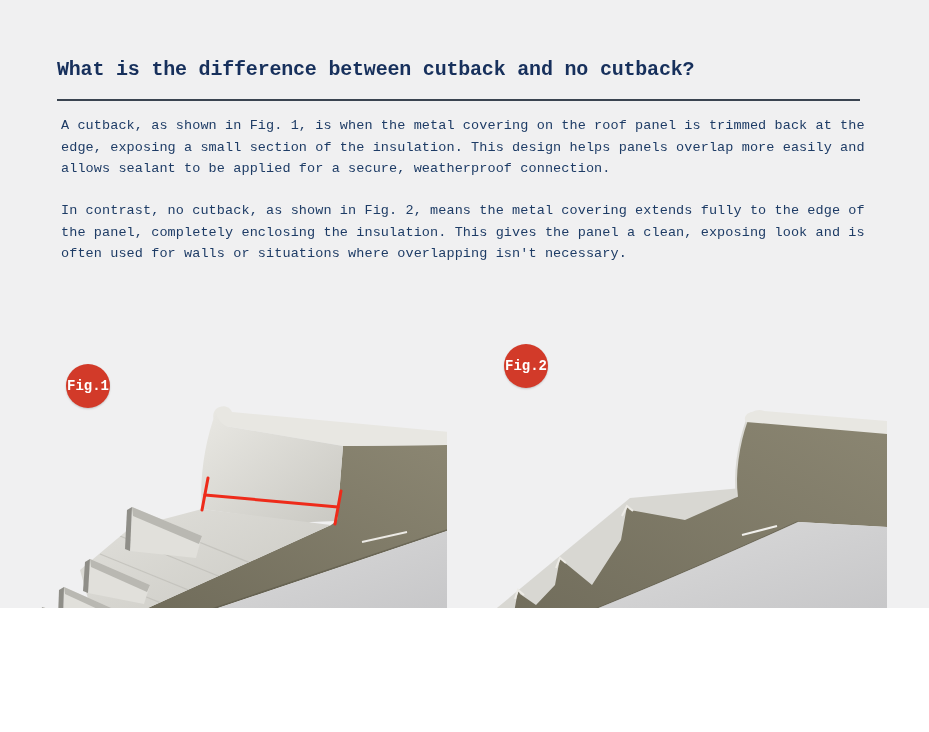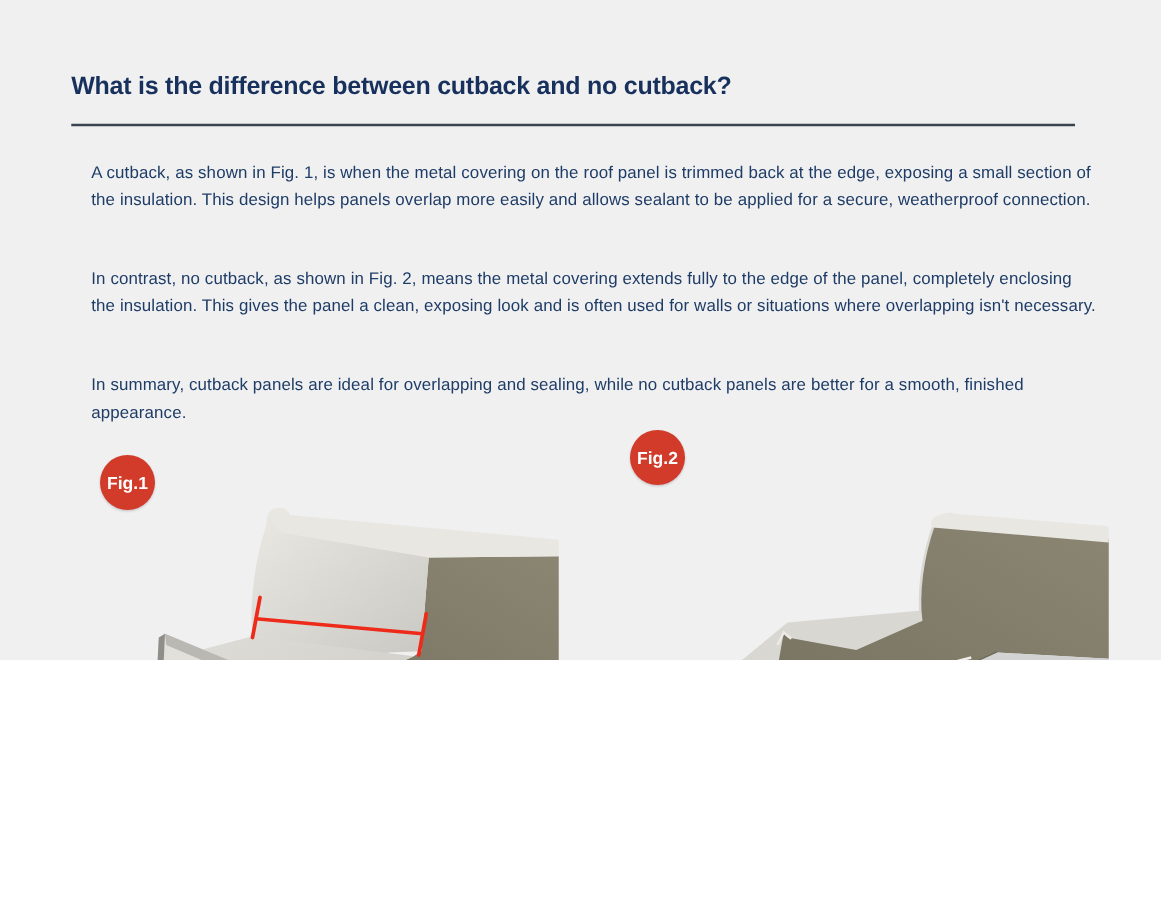--- a/index.html
+++ b/index.html
@@ -1,66 +1,65 @@
 <!DOCTYPE html>
 <html style="--page-bg: #f0f0f1; --accent-red: #d23a29; --dimension-red: #ee2b1a; --heading-navy: #17305c; --body-navy: #1e3c66; --rule-gray: #3a4450; --marker-blue: #5a6fd2;"><head>
 <meta charset="utf-8">
 <style>
   html,body{margin:0;padding:0;}
   .canvas{
-    position:relative;width:929px;height:528px;overflow:hidden;
+    position:relative;width:929px;height:608px;overflow:hidden;
     background:var(--page-bg,#f0f0f1);
-    font-family:Liberation Sans, sans-serif;
+    font-family:Liberation Mono, monospace;
     color:var(--body-navy,#1e3c66);
   }
   .page-title{
     position:absolute;left:57px;top:58px;width:810px;margin:0;
     font-size:20px;font-weight:bold;letter-spacing:-0.2px;
     color:var(--heading-navy,#17305c);
   }
   .title-divider{
     position:absolute;left:57px;top:99px;width:803px;height:0;
     border-top:2px solid var(--rule-gray,#3a4450);
   }
   .body-par{
-    position:absolute;left:57px;width:806px;margin:16px;
+    position:absolute;left:57px;width:806px;margin:4px;
     font-size:13.5px;line-height:21.5px;letter-spacing:0.1px;
     color:var(--body-navy,#1e3c66);
   }
   .par-1{top:111px;}
   .par-2{top:196px;}
   .par-3{top:281px;}
   .fig-badge{
     position:absolute;width:44px;height:44px;border-radius:50%;
     background:var(--accent-red,#d23a29);
     display:flex;align-items:center;justify-content:center;
     color:#ffffff;font-size:14px;font-weight:bold;
     box-shadow:0 1px 2px rgba(0,0,0,0.18);
   }
-  .badge-1{left:80px;top:364px;}
+  .badge-1{left:66px;top:364px;}
   .badge-2{left:504px;top:344px;}
   .fig-svg{position:absolute;}
   .fig1-svg{left:40px;top:400px;}
   .fig2-svg{left:480px;top:400px;}
   .viewport-marker{
     position:absolute;left:452px;top:628px;
     font-size:10px;font-weight:bold;color:var(--marker-blue,#5a6fd2);
   }
 </style>
 </head>
 <body>
 
 <div class="canvas">
 
   <h1 class="page-title">What is the difference between cutback and no cutback?</h1>
   <div class="title-divider"></div>
 
   <p class="body-par par-1">A cutback, as shown in Fig. 1, is when the metal covering on the roof panel is trimmed back at the edge, exposing a small section of the insulation. This design helps panels overlap more easily and allows sealant to be applied for a secure, weatherproof connection.</p>
   <p class="body-par par-2">In contrast, no cutback, as shown in Fig. 2, means the metal covering extends fully to the edge of the panel, completely enclosing the insulation. This gives the panel a clean, exposing look and is often used for walls or situations where overlapping isn't necessary.</p>
-  <p class="body-par par-3">In summary, cutback panels are ideal for overlapping and sealing, while no cutback panels are better for a smooth, finished appearance.</p>
 
   <div class="fig-badge badge-1">Fig.1</div>
   <div class="fig-badge badge-2">Fig.2</div>
 
   <svg class="fig-svg fig1-svg" width="407" height="272" viewBox="0 0 407 272">
     <defs>
       <linearGradient id="gK1" x1="1" y1="0" x2="0" y2="1">
         <stop offset="0" stop-color="#8b8672"></stop>
           <stop offset="1" stop-color="#6b6756"></stop>
       </linearGradient>

